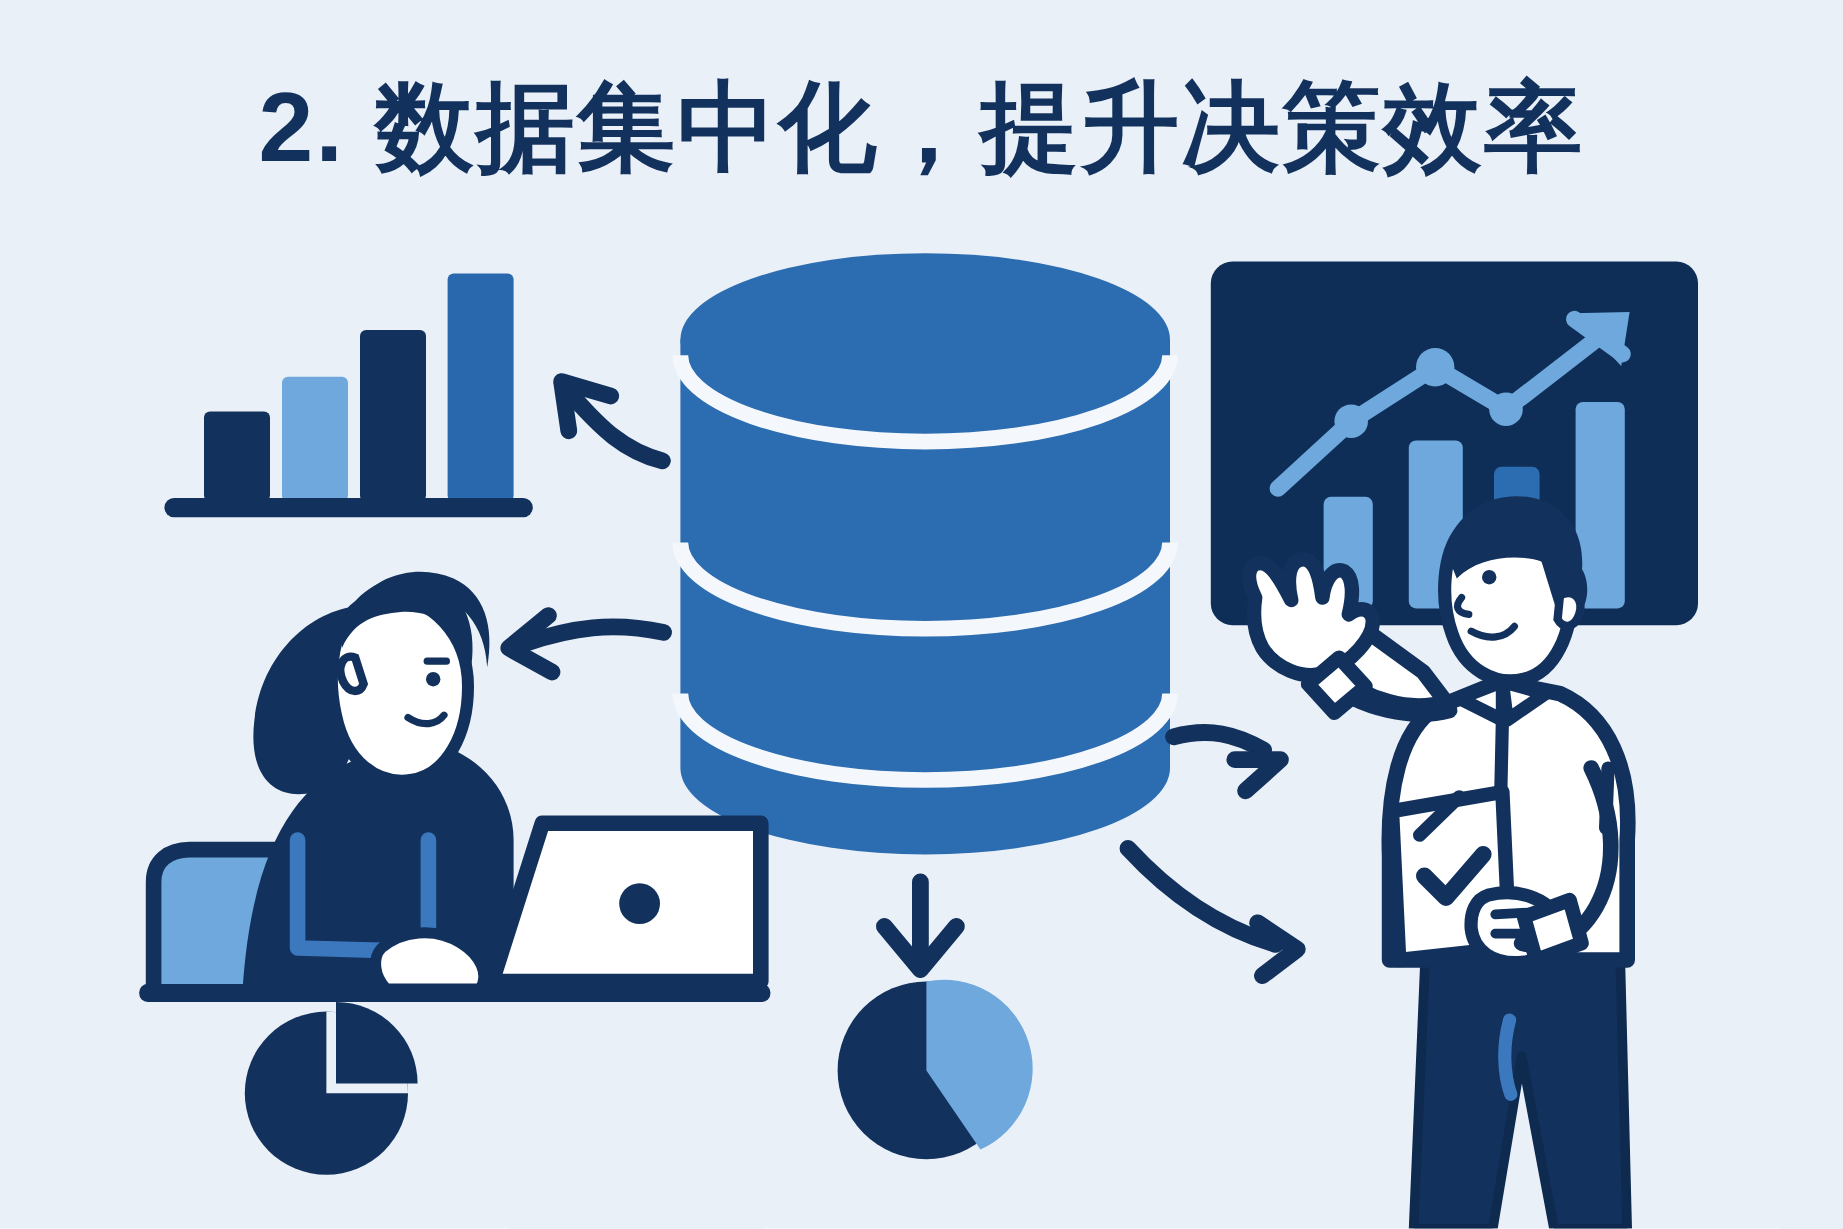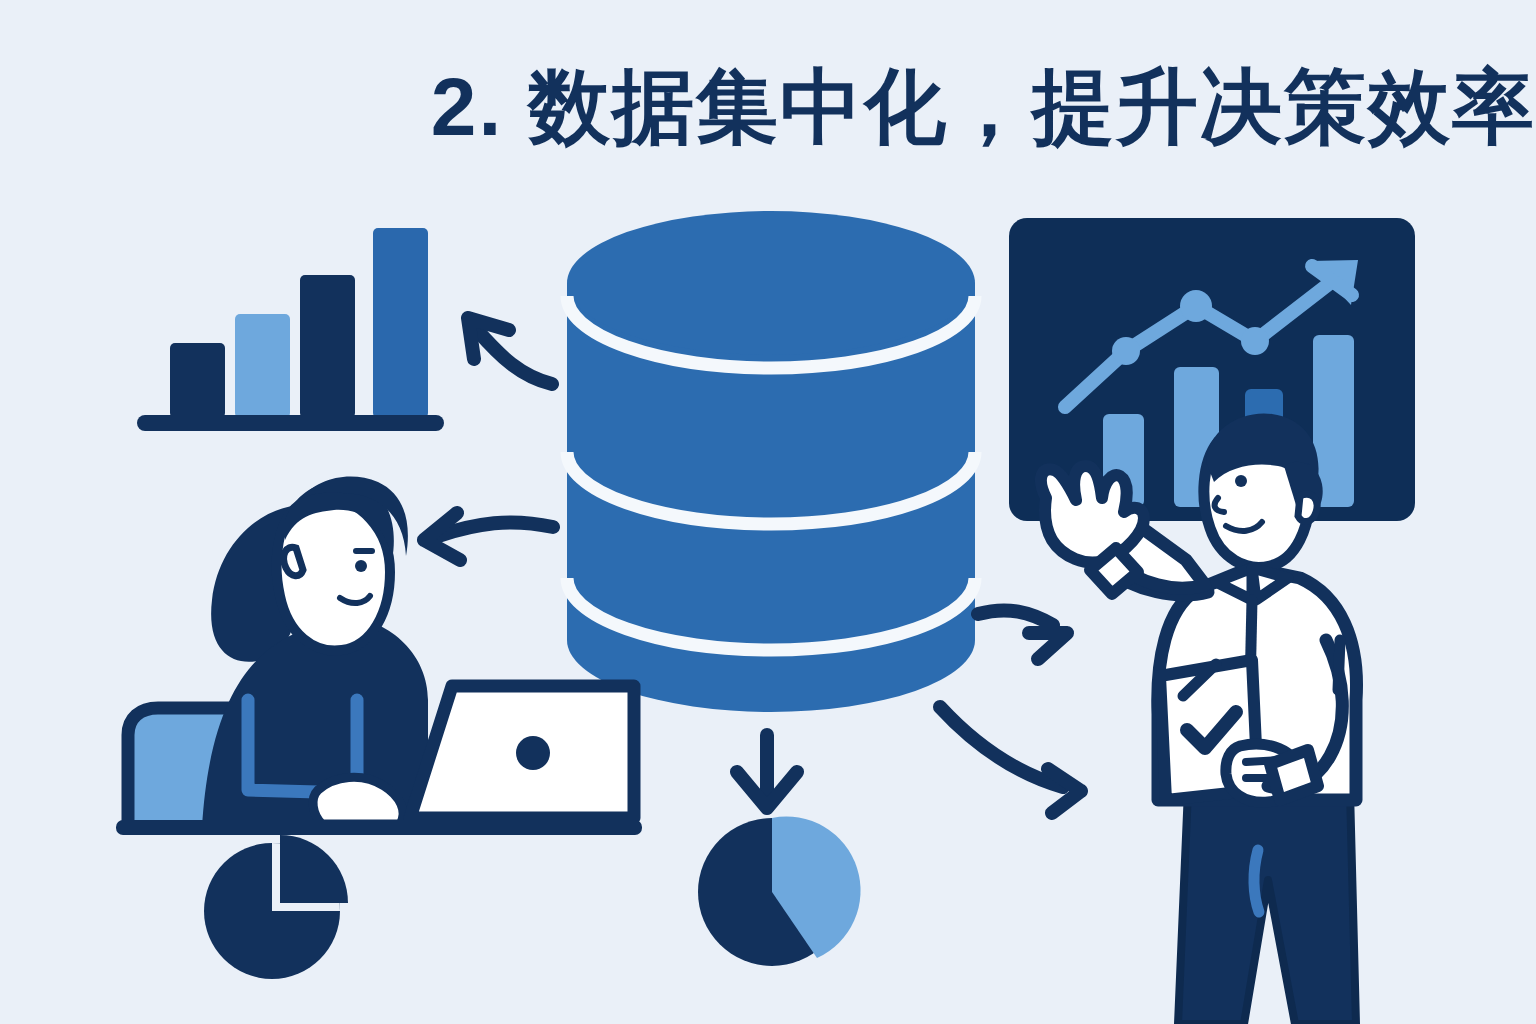--- a/index.html
+++ b/index.html
@@ -15,21 +15,21 @@
     width: 1536px;
     height: 1024px;
     overflow: hidden;
     background: #eaf0f8;
   }
   #title {
     position: absolute;
     left: 0;
     top: 62px;
     width: 1536px;
-    text-align: right;
+    text-align: center;
     font-family: "Liberation Sans", sans-serif;
     font-size: 82px;
     font-weight: bold;
     letter-spacing: 2px;
     color: #12315c;
     white-space: nowrap;
     line-height: 1.1;
   }
   svg.layer {
     position: absolute;

